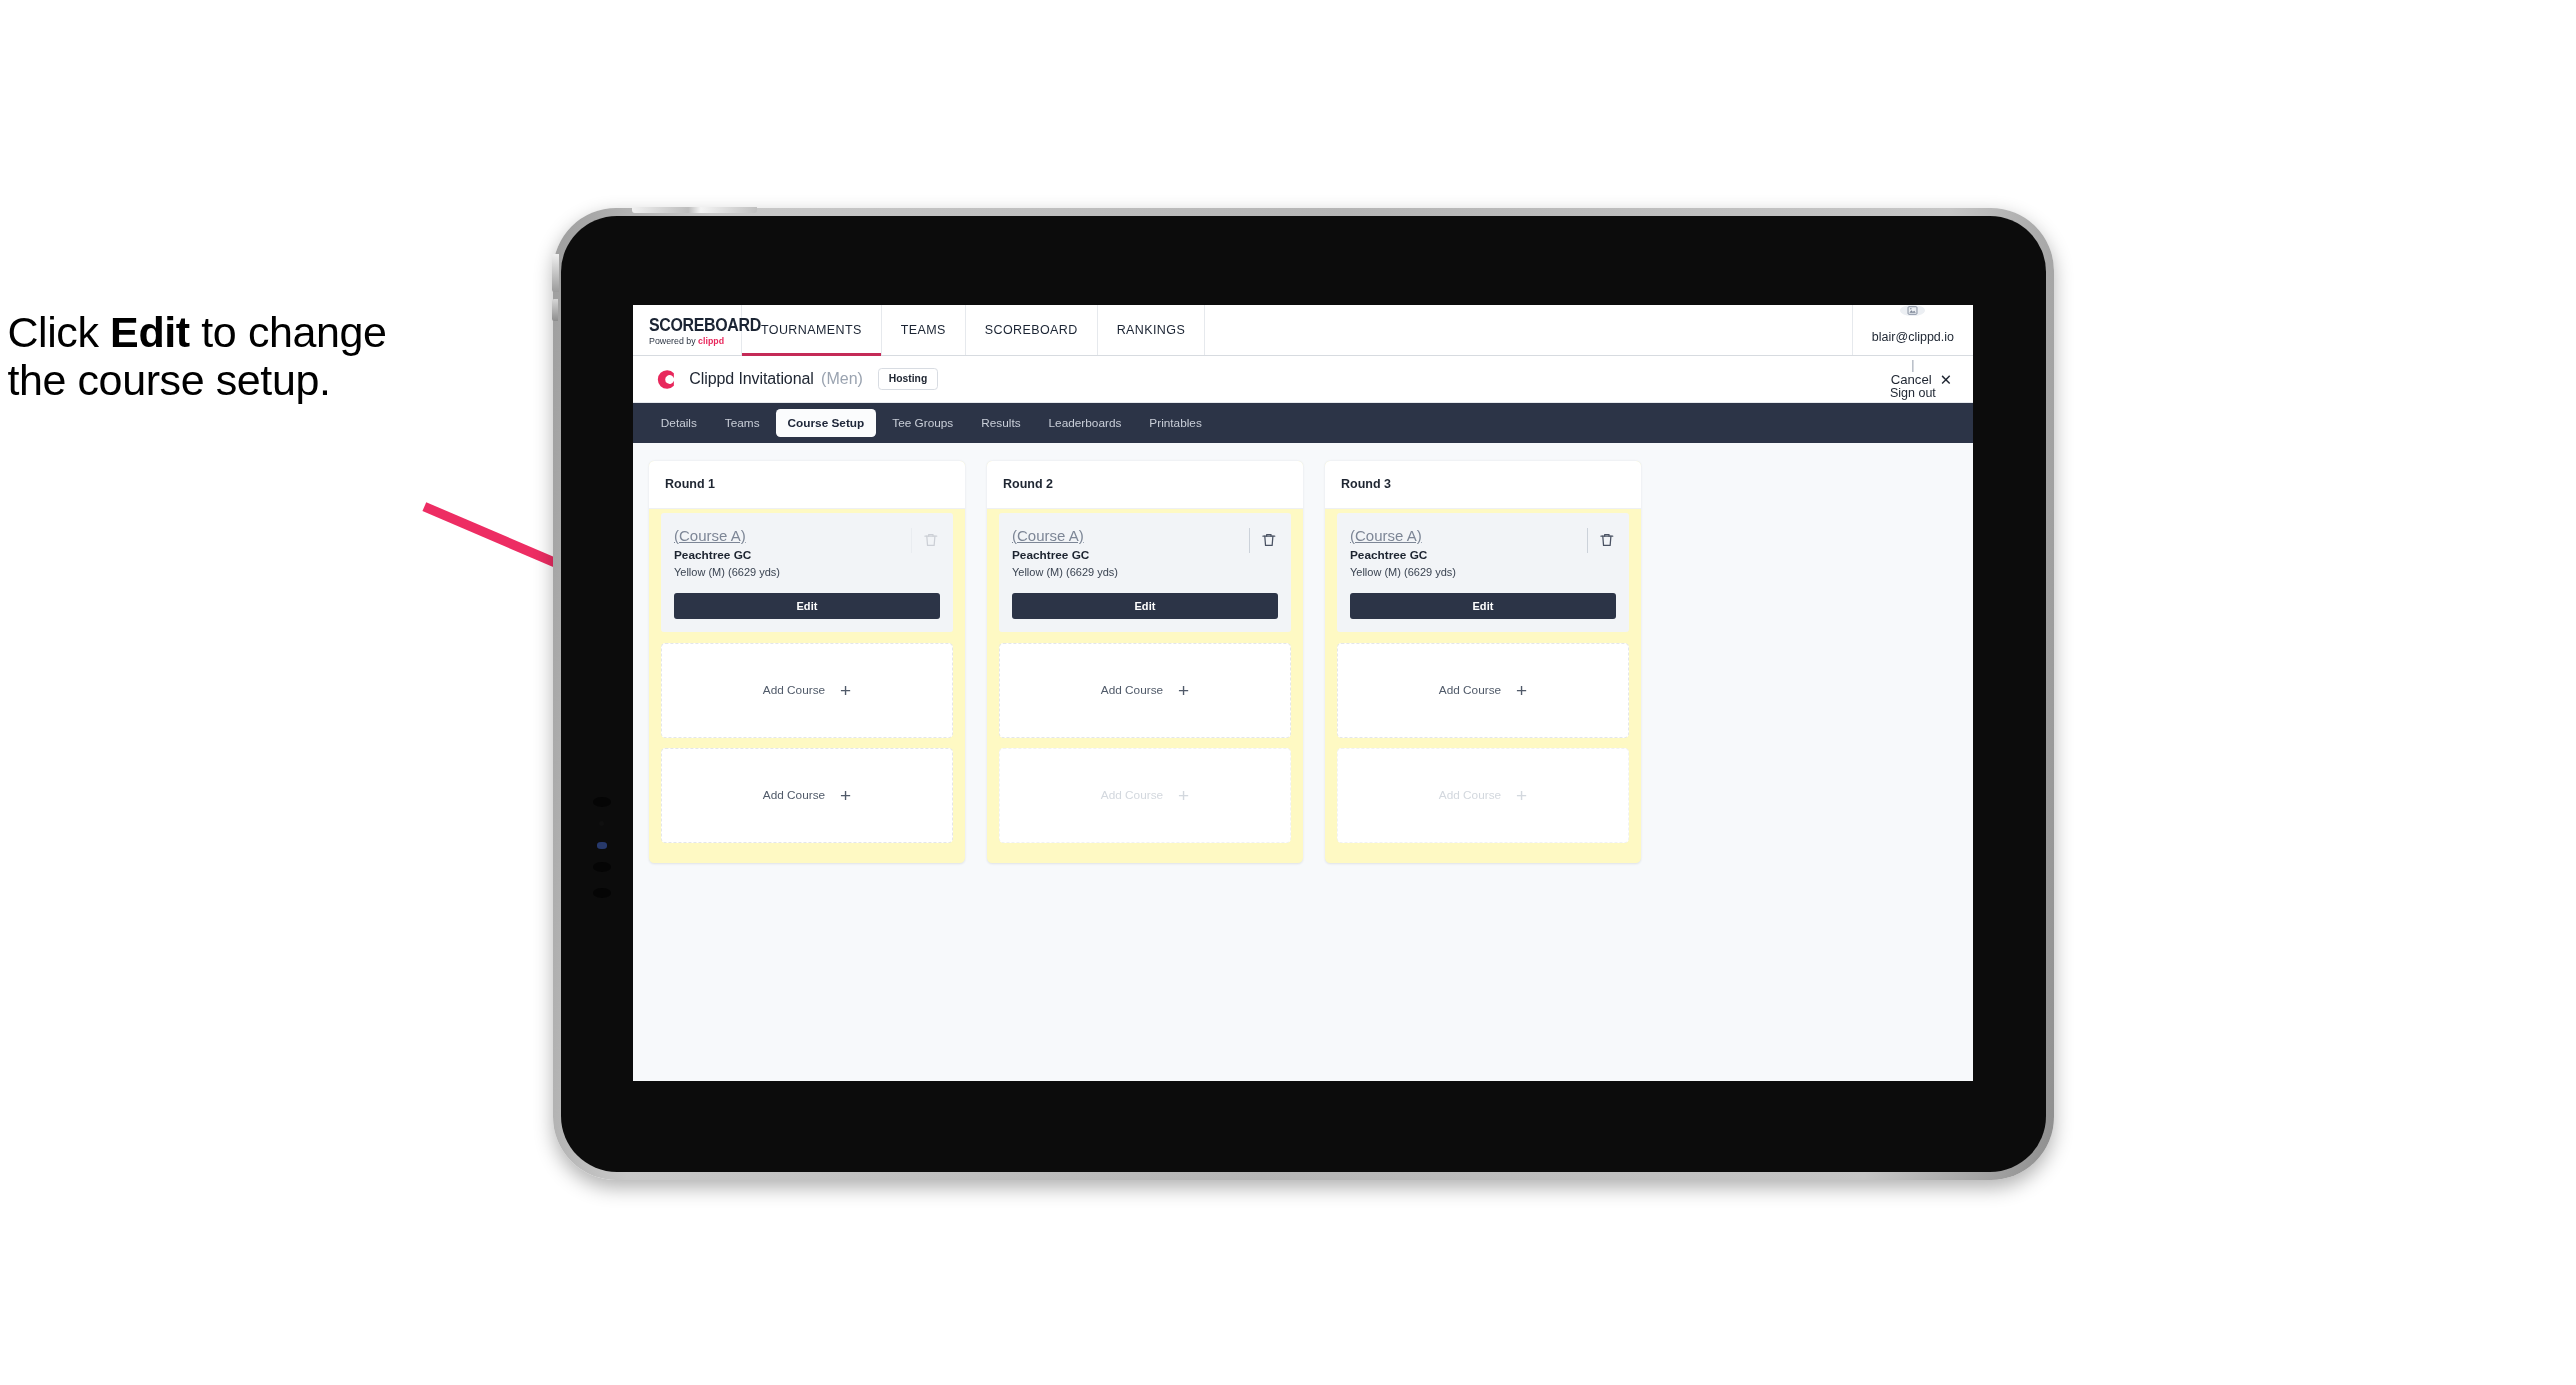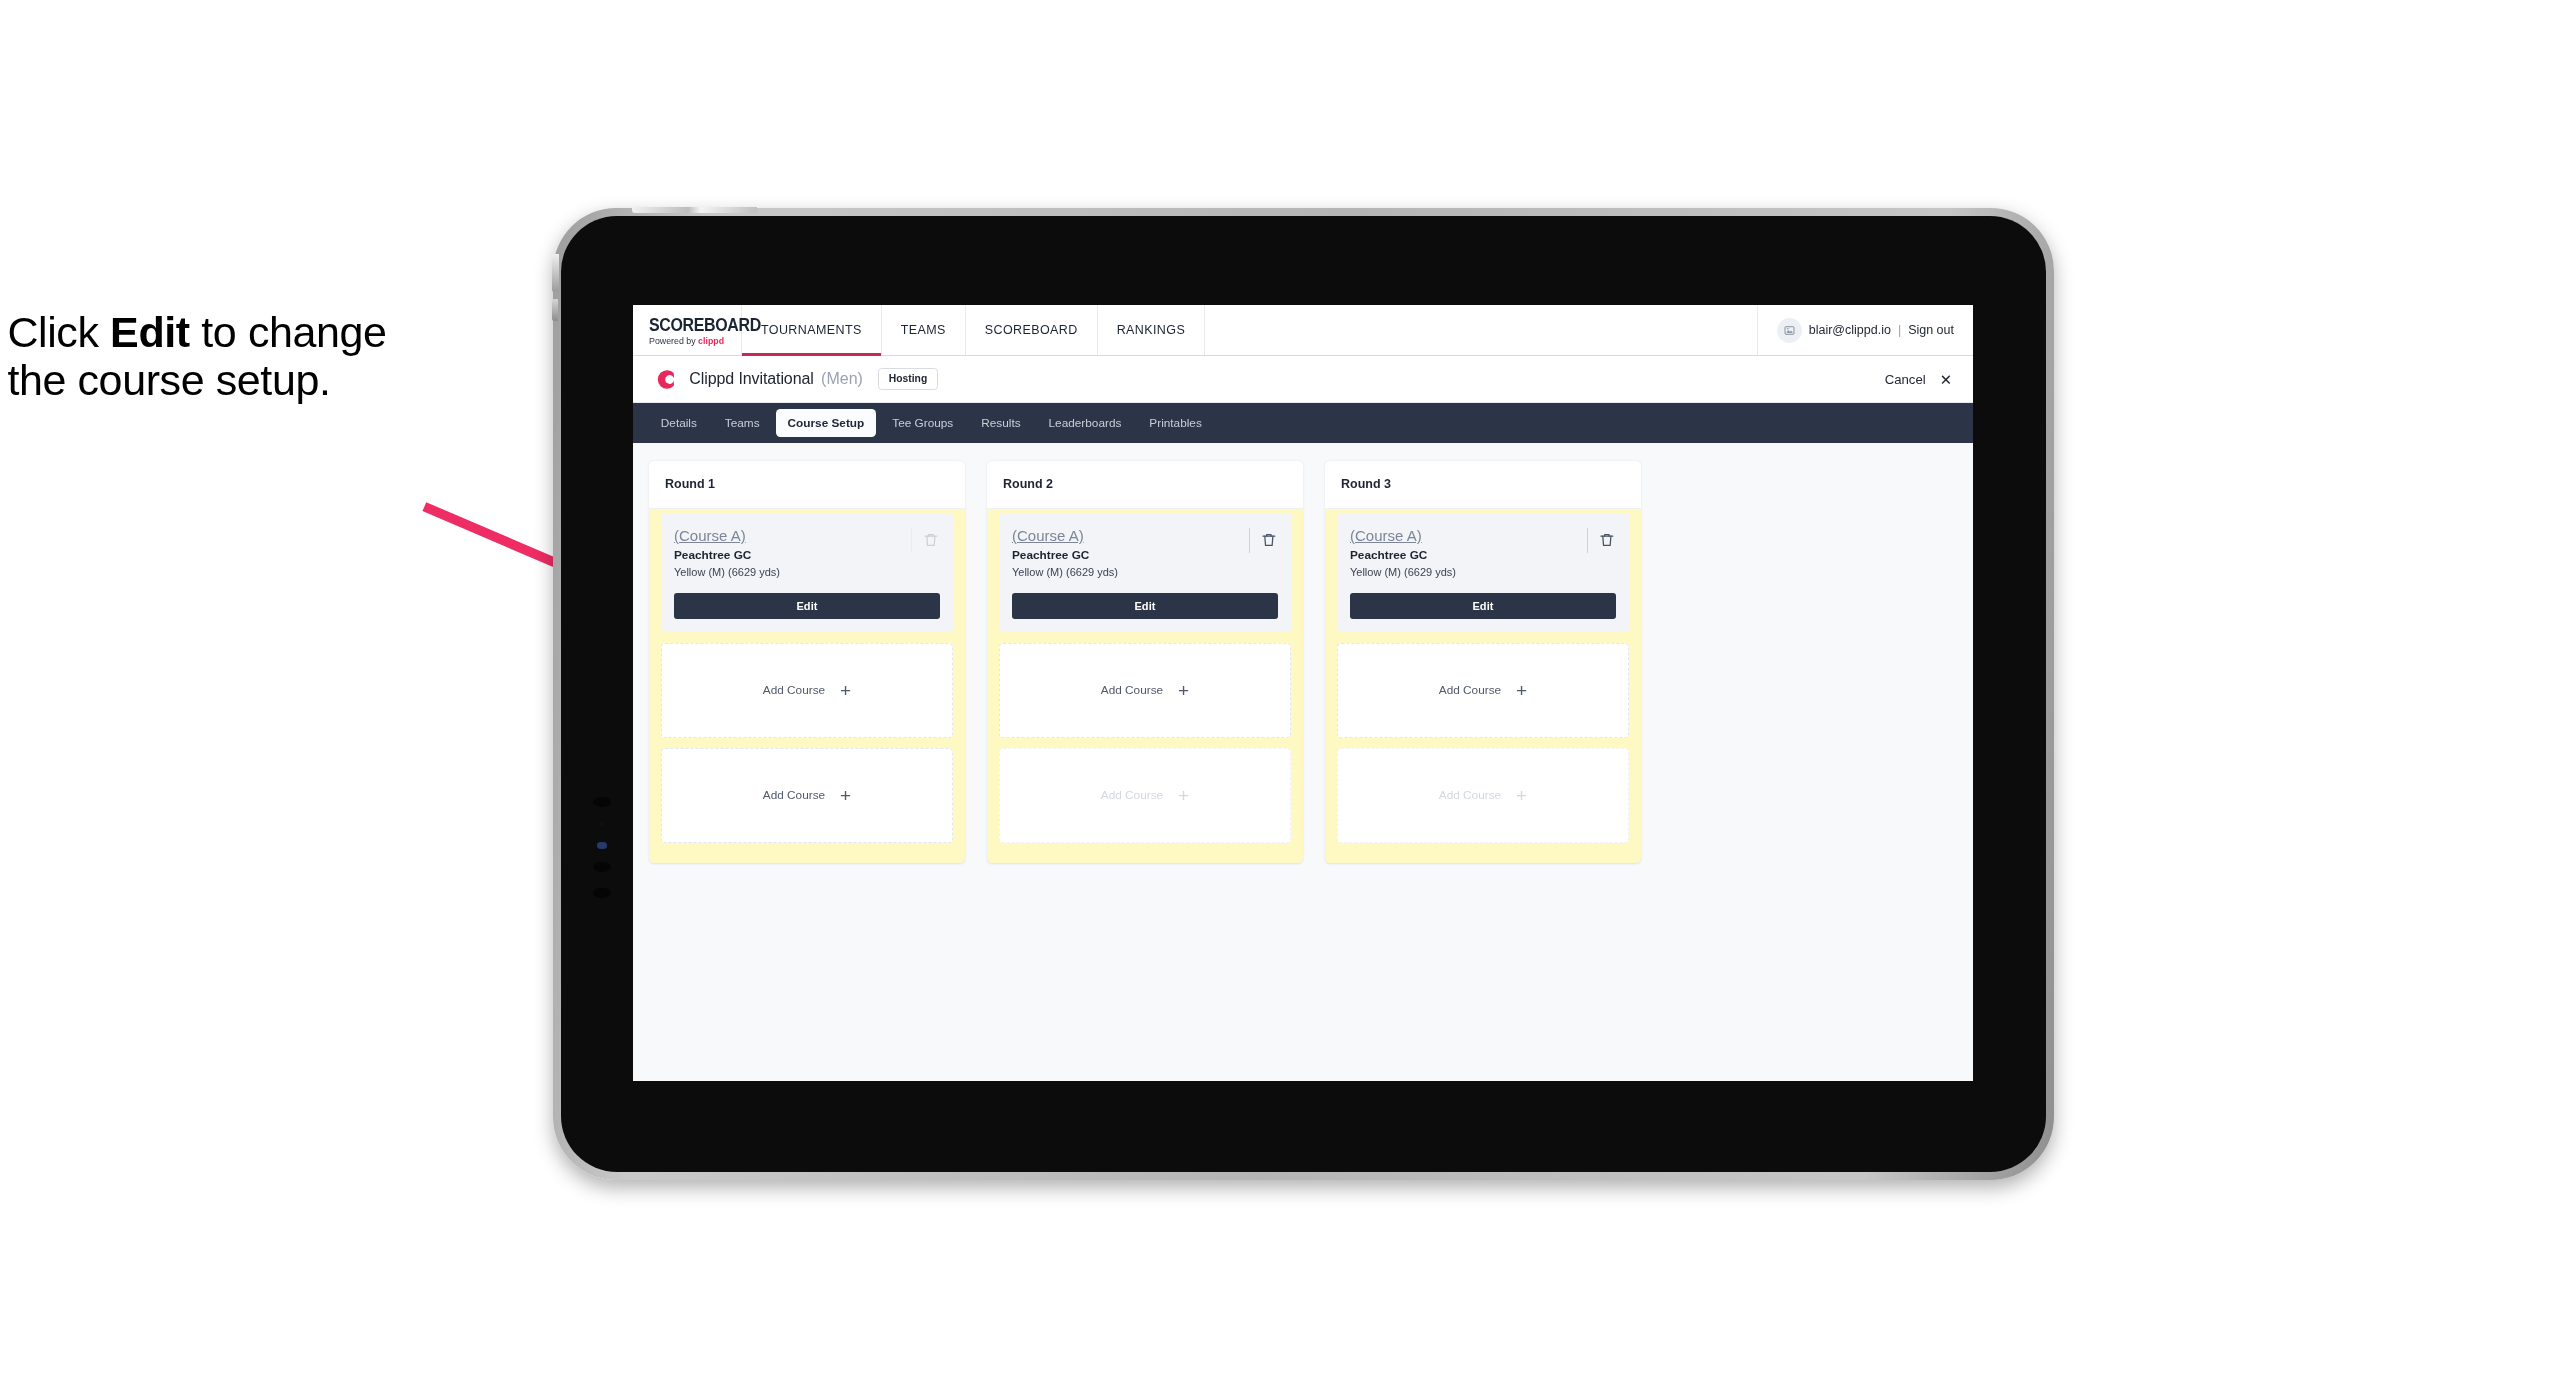--- a/index.html
+++ b/index.html
@@ -167,25 +167,26 @@
     position:absolute;
     left:0; right:0; bottom:-0.7px;
     height:2.9px;
     background:#c8days;
     background:#c42a57;
   }
   .topnav-spacer { flex: 1; border-right: 0.7px solid #e6e9ed; }
   .topnav-right {
     display: flex;
     align-items: center;
-    gap: 7px;
+    gap: 14px;
     padding: 0 19px;
     font-size: 12.5px;
     color: #222a36;
     white-space: nowrap;
+    flex-direction: column;
   }
   .avatar-circle {
     width: 25px; height: 25px;
     border-radius: 50%;
     background: #eceff3;
     display:flex; align-items:center; justify-content:center;
     color:#7b8596; font-size:11px;
   }
   .nav-sep { color:#9aa3b0; }
   .signout { cursor:pointer; }
@@ -222,21 +223,21 @@
     border-radius: 3.7px;
     padding: 5.2px 10.3px;
     font-size: 10.3px;
     font-weight: bold;
     color: #202733;
     background: #fff;
     line-height: 1;
   }
   .titlerow-spacer { flex: 1; }
   .cancel-btn {
-    display:flex; align-items:center; gap:14px;
+    display:flex; align-items:center; gap:8px;
     font-size: 13.2px;
     color: #1e2531;
     cursor: pointer;
   }
   .cancel-x { font-size: 14.7px; font-weight: 300; }
 
   
   .tabsbar {
     height: 40px;
     background:#2c3447;

